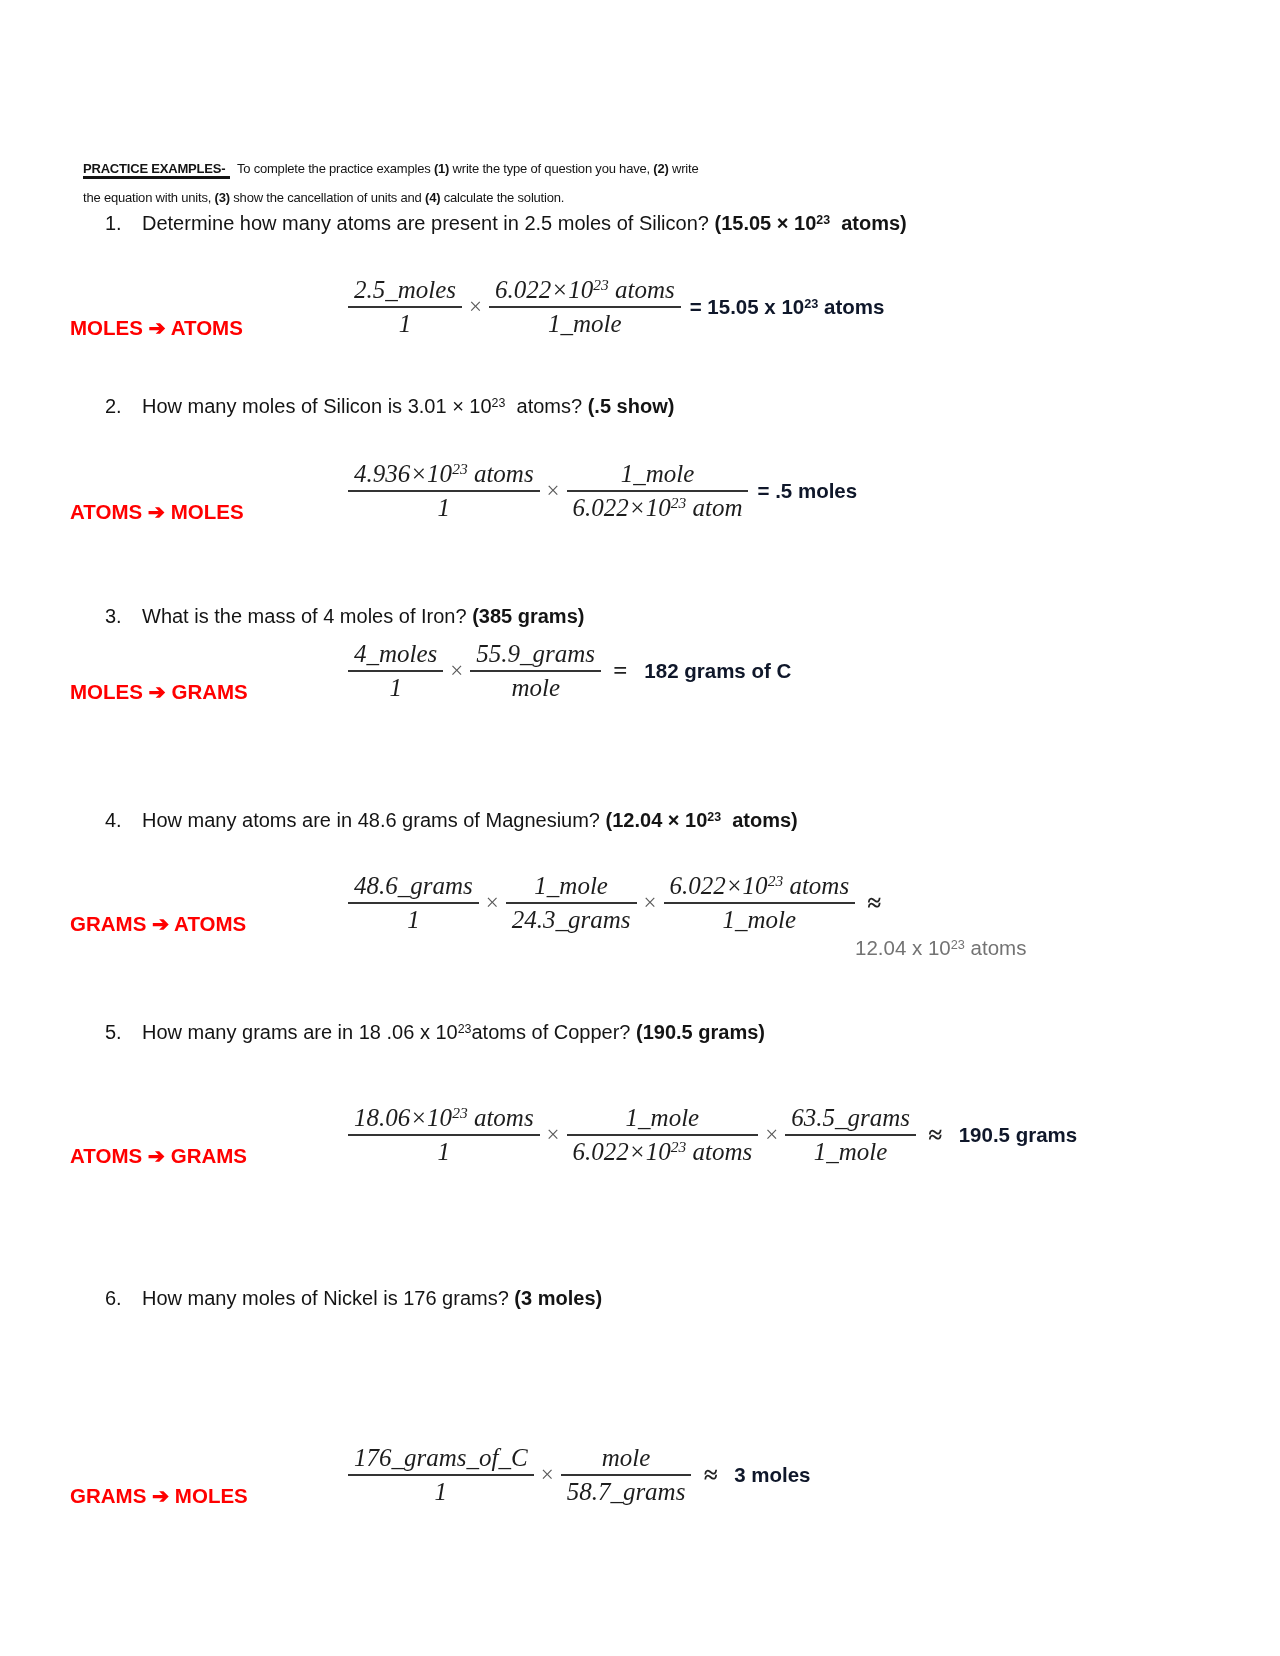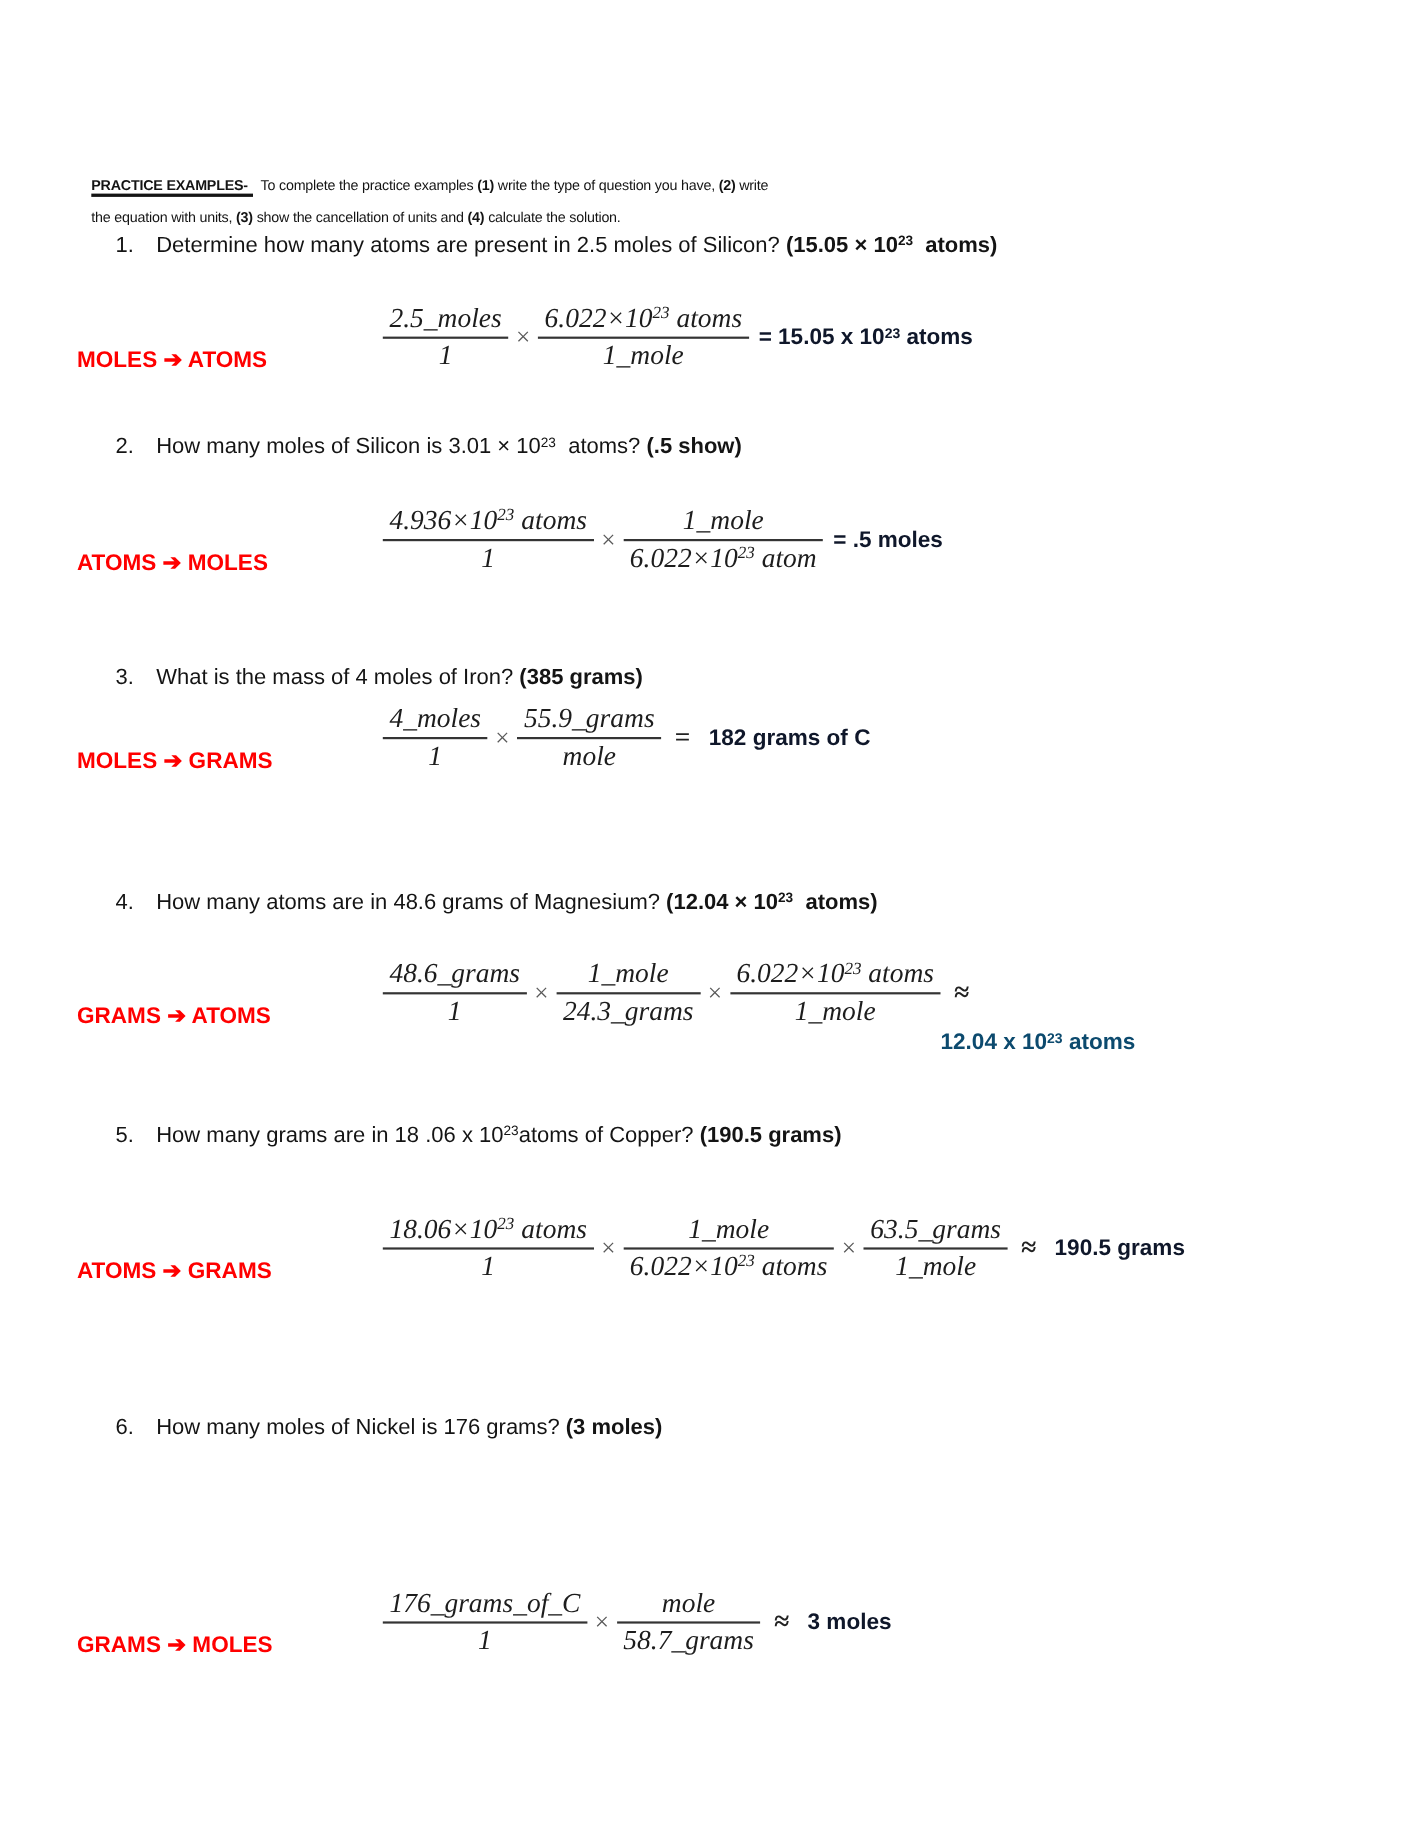--- a/index.html
+++ b/index.html
@@ -53,21 +53,21 @@
   .bar{display:block;height:2px;background:#343434;}
   .times{margin:0 7px;color:#5a5a5a;font-size:23px;font-style:normal;}
   .conn{margin:0 8px 0 12px;color:#222222;font-weight:bold;}
   .result{
     margin-left:9px;
     font-family:"Liberation Sans",sans-serif;font-style:normal;
     font-weight:bold;color:#0f172a;font-size:20.5px;white-space:nowrap;
   }
   .answer-below{
     position:absolute;left:855px;top:936px;
-    font-weight:bold;color:#0c4a6e;font-size:20.5px;white-space:nowrap;
+    font-weight:normal;color:#737373;font-size:20.5px;white-space:nowrap;
   }
 </style>
 </head>
 <body>
 
 <div class="page">
 
 
   <p class="intro"><span class="intro-head">PRACTICE EXAMPLES-</span><span><span>&nbsp; To complete the practice examples </span><span class="b">(1)</span><span> write the type of question you have, </span><span class="b">(2)</span><span> write</span><br><span>the equation with units, </span><span class="b">(3)</span><span> show the cancellation of units and </span><span class="b">(4)</span><span> calculate the solution.</span></span></p>
 

